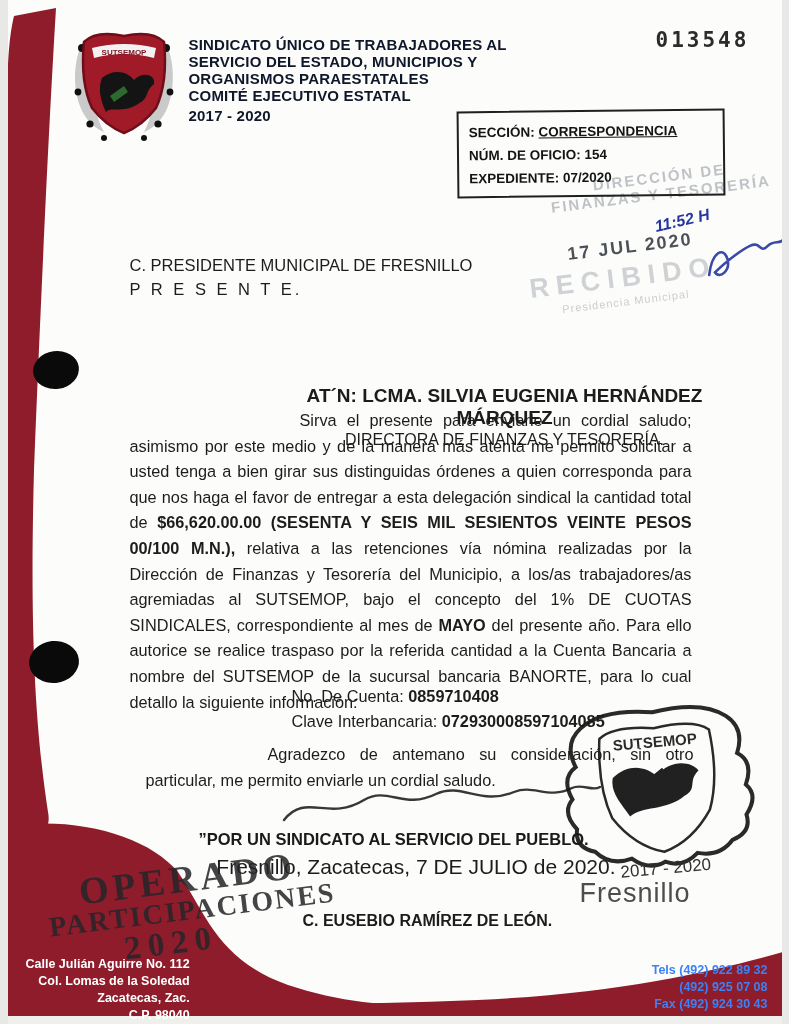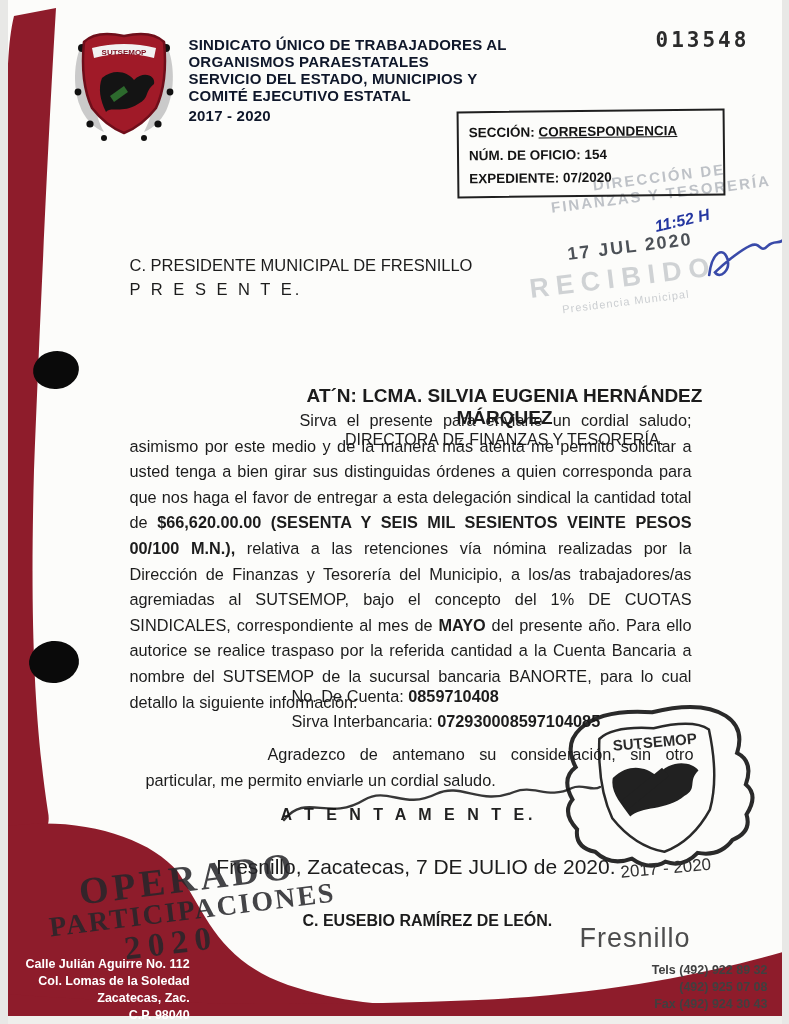--- a/index.html
+++ b/index.html
@@ -43,21 +43,21 @@
   .fresnillo-gray{font-size:27px;color:#4d4d4d;letter-spacing:1px;}
   
   .operado{transform:rotate(-7deg);color:#26262a;opacity:.86;font-family:"Liberation Serif",serif;font-weight:bold;}
   .operado .o1{font-size:38px;letter-spacing:4px;margin-left:34px;}
   .operado .o2{font-size:28px;letter-spacing:2px;margin-top:-6px;}
   .operado .o3{font-size:33px;letter-spacing:7px;margin-left:72px;margin-top:-4px;}
   
   .seal{transform:rotate(-5deg);opacity:.93;}
   
   .footer-address div{color:#fff;font-weight:bold;font-size:12.5px;line-height:17px;text-align:right;}
-  .footer-phones div{color:#404040;font-weight:bold;font-size:12.5px;line-height:17px;text-align:right;}
+  .footer-phones div{color:#3b82f6;font-weight:bold;font-size:12.5px;line-height:17px;text-align:right;}
   .z1{z-index:1;} .z2{z-index:2;} .z3{z-index:3;}
 </style>
 </head>
 <body>
 
 <div class="page">
 
   <svg id="deco" width="789" height="1024" viewBox="0 0 789 1024">
     <path d="M6,16 L48,8 C40,140 32,320 26,470 C22,620 26,720 40,812 C44,832 30,840 12,846 L0,850 L0,64 C1,44 3,28 6,16 Z" fill="#8e1c2b"></path>
     <path d="M0,826 C70,816 140,836 170,872 C198,914 210,960 280,985 C340,1005 400,1008 460,1006 L460,1016 L0,1016 Z" fill="#8e1c2b"></path>
@@ -80,22 +80,22 @@
       <circle cx="74" cy="112" r="3" fill="#111"></circle>
     <path d="M54,10 Q82,4 94,16 Q98,56 86,82 Q72,100 54,107 Q36,100 22,82 Q10,56 14,16 Q26,4 54,10 Z" fill="#a01a28" stroke="#6f0e1a" stroke-width="2.5"></path>
     <path d="M22,22 Q54,14 86,22 L84,32 Q54,24 24,32 Z" fill="#f2f2f2"></path>
     <text x="54" y="29" font-size="8" font-weight="bold" fill="#7c1020" text-anchor="middle" font-family="Liberation Sans, sans-serif">SUTSEMOP</text>
     <path d="M32,52 C44,42 58,46 64,54 C74,44 86,50 84,58 C74,66 80,72 68,78 C52,88 40,80 36,86 C30,74 28,62 32,52 Z" fill="#141414"></path>
     <path d="M40,70 l14,-10 l4,6 l-14,10 Z" fill="#2d6a2d"></path>
   </svg>
 
   <div class="abs z1 org-lines" style="left:181px;top:36px;">
     <div>SINDICATO ÚNICO DE TRABAJADORES AL</div>
+    <div>SERVICIO DEL ESTADO, MUNICIPIOS Y</div>
     <div>ORGANISMOS PARAESTATALES</div>
-    <div>SERVICIO DEL ESTADO, MUNICIPIOS Y</div>
     <div class="committee">COMITÉ EJECUTIVO ESTATAL</div>
     <div class="period">2017 - 2020</div>
   </div>
 
   <div class="abs z1 folio" style="left:648px;top:28px;font-weight:bold;">013548</div>
 
   <div class="abs z1 rstamp" style="left:498px;top:168px;">
     <div class="g1">DIRECCIÓN DE</div>
     <div class="g1">FINANZAS Y TESORERÍA</div>
     <div class="time abs" style="left:150px;top:46px;">11:52 H</div>
@@ -122,42 +122,42 @@
     <div class="l1">AT´N: LCMA. SILVIA EUGENIA HERNÁNDEZ MÁRQUEZ</div>
     <div class="l2">DIRECTORA DE FINANZAS Y TESORERÍA.</div>
   </div>
 
   <div class="abs z2 bodytext" style="left:122px;top:408px;">
     <span>Sirva el presente para enviarle un cordial saludo; asimismo por este medio y de la manera más atenta me permito solicitar a usted tenga a bien girar sus distinguidas órdenes a quien corresponda para que nos haga el favor de entregar a esta delegación sindical la cantidad total de </span><b>$66,620.00.00 (SESENTA Y SEIS MIL SESIENTOS VEINTE PESOS 00/100 M.N.),</b><span> relativa a las retenciones vía nómina realizadas por la Dirección de Finanzas y Tesorería del Municipio, a los/as trabajadores/as agremiadas al SUTSEMOP, bajo el concepto del 1% DE CUOTAS SINDICALES, correspondiente al mes de </span><b>MAYO</b><span> del presente año. Para ello autorice se realice traspaso por la referida cantidad a la Cuenta Bancaria a nombre del SUTSEMOP de la sucursal bancaria BANORTE, para lo cual detallo la siguiente información:</span>
   </div>
 
   <div class="abs z2 account" style="left:284px;top:684px;">
     <div><span>No. De Cuenta: </span><b>0859710408</b></div>
-    <div><span>Sirva Interbancaria: </span><b>072930008597104085</b></div>
+    <div><span>Clave Interbancaria: </span><b>072930008597104085</b></div>
   </div>
 
   <div class="abs z2 closing" style="left:138px;top:742px;">Agradezco de antemano su consideración, sin otro particular, me permito enviarle un cordial saludo.</div>
 
   <svg class="abs z2 seal" style="left:536px;top:702px;" width="230" height="176" viewBox="0 0 230 176">
     <path d="M115,10 Q165,2 188,20 Q206,34 196,58 Q212,68 202,90 Q214,102 200,120 Q204,138 184,144 Q170,160 148,154 Q132,168 115,160 Q98,168 82,154 Q60,160 46,144 Q26,138 30,120 Q16,102 28,90 Q18,68 34,58 Q24,34 42,20 Q65,2 115,10 Z" fill="none" stroke="#1b1b1b" stroke-width="4"></path>
     <path d="M115,26 Q155,20 170,32 Q176,80 164,112 Q144,142 115,150 Q86,142 66,112 Q54,80 60,32 Q75,20 115,26 Z" fill="none" stroke="#1b1b1b" stroke-width="2.5"></path>
     <text x="115" y="45" font-size="15" font-weight="bold" fill="#1b1b1b" text-anchor="middle" font-family="Liberation Sans, sans-serif">SUTSEMOP</text>
     <path d="M70,72 C88,58 104,64 114,74 C128,58 150,62 156,72 C144,82 154,90 140,96 C120,110 96,102 84,112 C76,98 66,86 70,72 Z" fill="#111"></path>
     <path d="M76,96 l44,-30 l6,9 l-44,30 Z" fill="#111"></path>
     <text x="115" y="172" font-size="17" fill="#222" text-anchor="middle" font-family="Liberation Sans, sans-serif">2017 - 2020</text>
   </svg>
 
   <svg class="abs z3" style="left:268px;top:778px;" width="330" height="50" viewBox="0 0 330 50">
     <path d="M8,42 C30,14 52,44 88,22 C112,8 128,32 160,16 C186,4 204,28 238,14 C258,6 272,22 296,10 C306,5 316,14 324,9" fill="none" stroke="#141414" stroke-width="2.4" stroke-linecap="round" opacity=".85"></path>
   </svg>
 
-  <div class="abs z2 atentamente" style="left:236px;top:806px;">A T E N T A M E N T E.</div>
+  <div class="abs z2 motto" style="left:136px;top:830px;">”POR UN SINDICATO AL SERVICIO DEL PUEBLO.</div>
   <div class="abs z2 placedate" style="left:168px;top:855px;">Fresnillo, Zacatecas, 7 DE JULIO de 2020.</div>
 
-  <div class="abs z2 fresnillo-gray" style="left:572px;top:923px;">Fresnillo</div>
+  <div class="abs z2 fresnillo-gray" style="left:572px;top:878px;">Fresnillo</div>
 
   <div class="abs z3 operado" style="left:40px;top:856px;">
     <div class="o1">OPERADO</div>
     <div class="o2">PARTICIPACIONES</div>
     <div class="o3">2020</div>
   </div>
 
   <div class="abs z2 signer" style="left:295px;top:912px;">C. EUSEBIO RAMÍREZ DE LEÓN.</div>
 
   <div class="abs z3 footer-address" style="left:18px;top:956px;">

